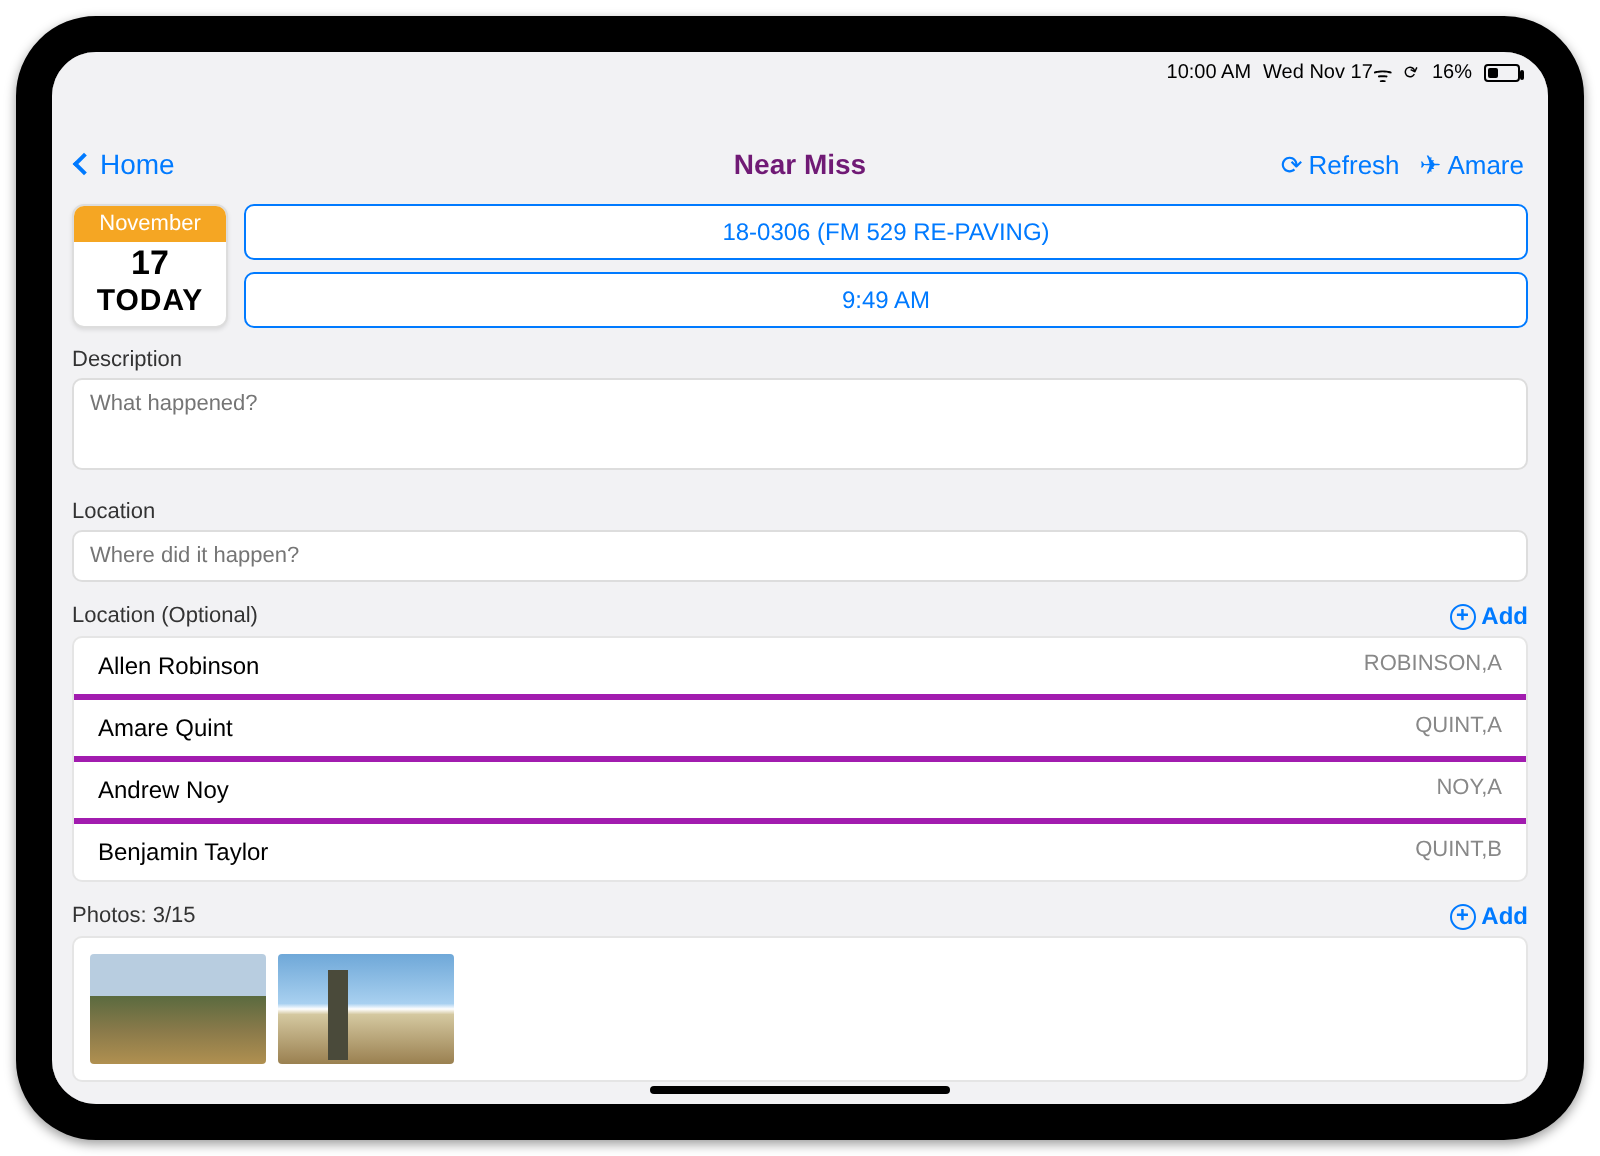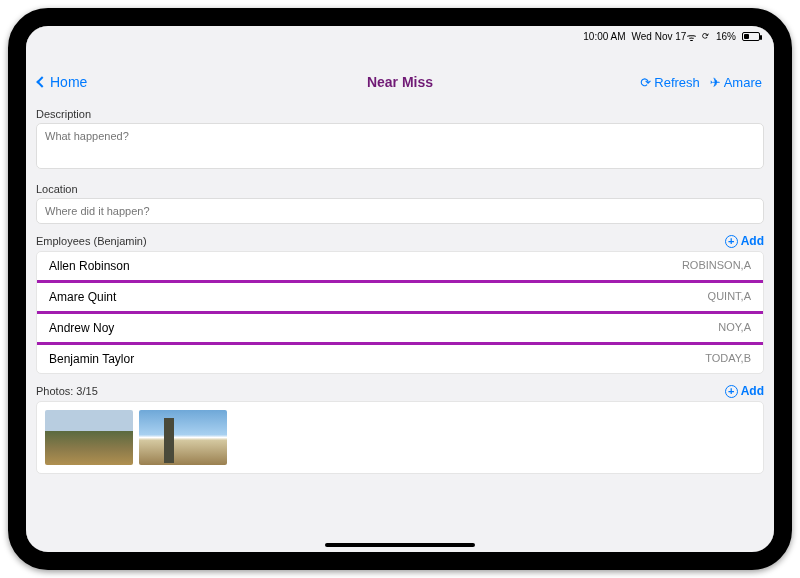--- a/index.html
+++ b/index.html
@@ -120,54 +120,65 @@
           </div>
           <div class="action">
             <span>✈</span>
             <span>Amare</span>
           </div>
         </div>
       </div>
 
       <div class="content">
 
+        <div class="toprow">
+          <div class="calbox">
+            <div class="month">November</div>
+            <div class="day">17</div>
+            <div class="today">TODAY</div>
+          </div>
+          <div class="topbtns">
+            <div class="bluebtn">18-0306 (FM 529 RE-PAVING)</div>
+            <div class="bluebtn">9:49 AM</div>
+          </div>
+        </div>
 
         <div class="section-label">
           <span>Description</span>
         </div>
         <textarea class="textbox tall" placeholder="What happened?" style=""></textarea>
 
         <div class="section-label">
           <span>Location</span>
         </div>
         <input class="textbox" placeholder="Where did it happen?" style="">
 
         <div class="section-label">
-          <span>Employees (Benjamin)</span>
+          <span>Location (Optional)</span>
           <span class="addlink">
             <span class="plus">+</span>
             <span>Add</span>
           </span>
         </div>
         <div class="emplist">
           <div class="emprow">
             <span class="name">Allen Robinson</span>
             <span class="code">ROBINSON,A</span>
           </div>
           <div class="emprow">
             <span class="name">Amare Quint</span>
             <span class="code">QUINT,A</span>
           </div>
           <div class="emprow">
             <span class="name">Andrew Noy</span>
             <span class="code">NOY,A</span>
           </div>
           <div class="emprow">
             <span class="name">Benjamin Taylor</span>
-            <span class="code">TODAY,B</span>
+            <span class="code">QUINT,B</span>
           </div>
         </div>
 
         <div class="section-label">
           <span>Photos: 3/15</span>
           <span class="addlink">
             <span class="plus">+</span>
             <span>Add</span>
           </span>
         </div>

